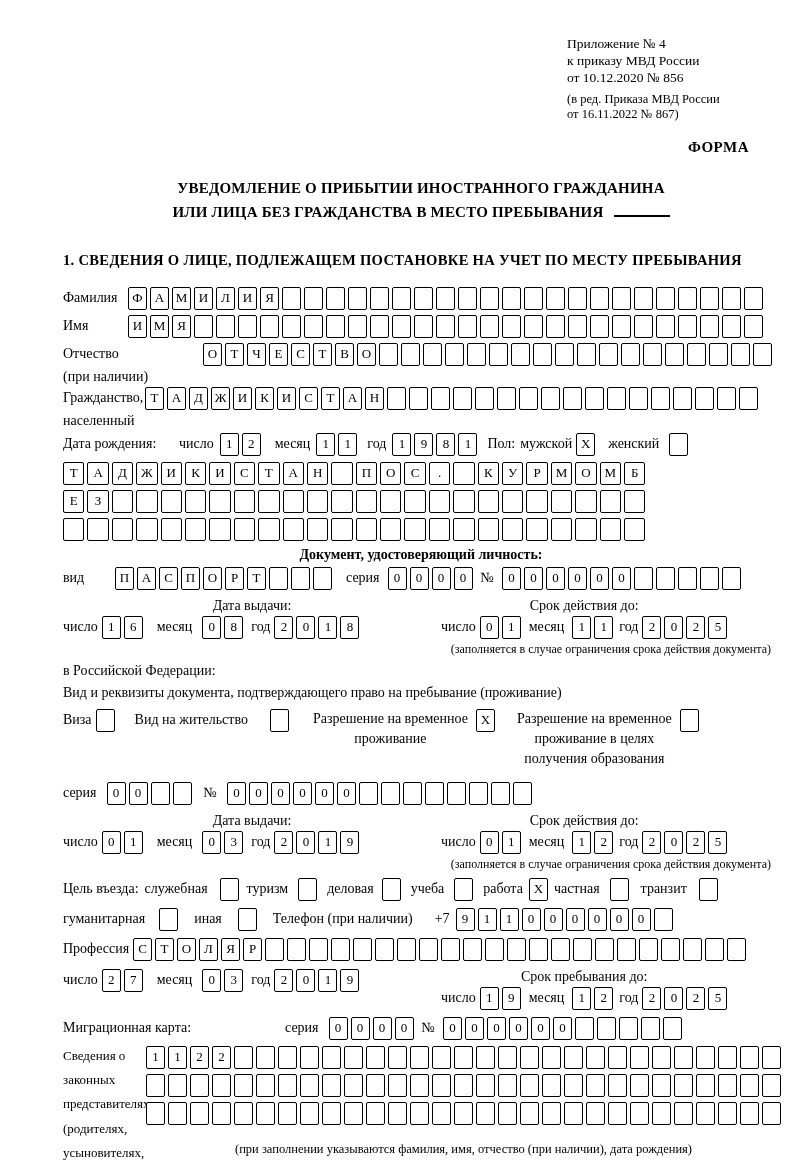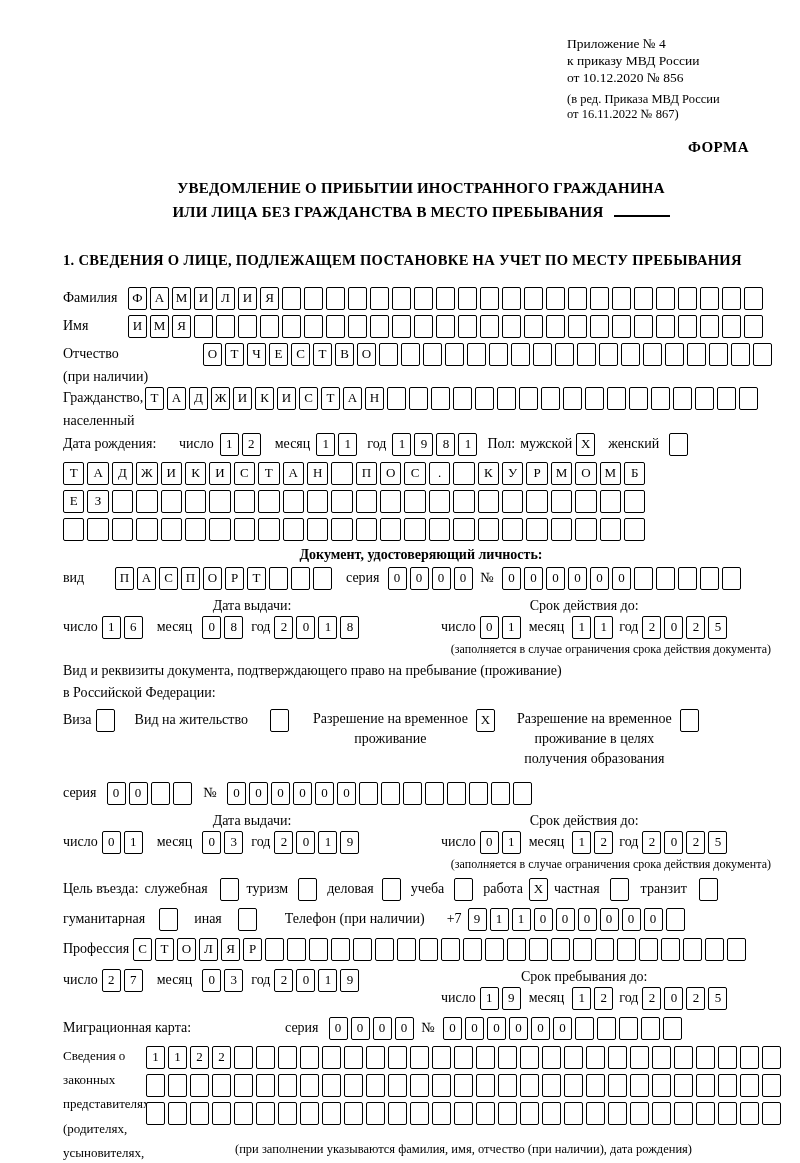--- a/index.html
+++ b/index.html
@@ -402,22 +402,22 @@
             <span class="cell">2</span>
             <span class="cell">0</span>
             <span class="cell">2</span>
             <span class="cell">5</span>
           </div>
       </div>
     </div>
   </div>
   <div class="fine">(заполняется в случае ограничения срока действия документа)</div>
 
+  <div style="margin-top:6px;">в Российской Федерации:</div>
   <div style="margin-top:6px;">Вид и реквизиты документа, подтверждающего право на пребывание (проживание)</div>
-  <div style="margin-top:6px;">в Российской Федерации:</div>
 
   <div class="row" style="margin-top:8px;">
     <div class="opt">
       <span class="flabel">Виза</span>
       <div class="cellrow cb" style="margin-left:4px;">
           <span class="cell"></span>
         </div>
     </div>
     <div class="opt" style="margin-left:20px;">
       <span class="flabel">Вид на жительство</span>
@@ -555,21 +555,21 @@
 
   <div class="row" style="margin-top:7px;">
     <span class="flabel" style="">гуманитарная</span>
     <div class="cellrow" style="margin-left:14px;">
         <span class="cell"></span>
       </div>
     <span class="flabel" style="margin-left:16px;">иная</span>
     <div class="cellrow" style="margin-left:16px;">
         <span class="cell"></span>
       </div>
-    <span class="flabel nowrap" style="margin-left:28px;">Телефон (при наличии)</span>
+    <span class="flabel nowrap" style="margin-left:16px;">Телефон (при наличии)</span>
     <span class="flabel" style="margin-left:22px;">+7</span>
     <div class="cellrow" style="margin-left:6px;">
         <span class="cell">9</span>
         <span class="cell">1</span>
         <span class="cell">1</span>
         <span class="cell">0</span>
         <span class="cell">0</span>
         <span class="cell">0</span>
         <span class="cell">0</span>
         <span class="cell">0</span>

